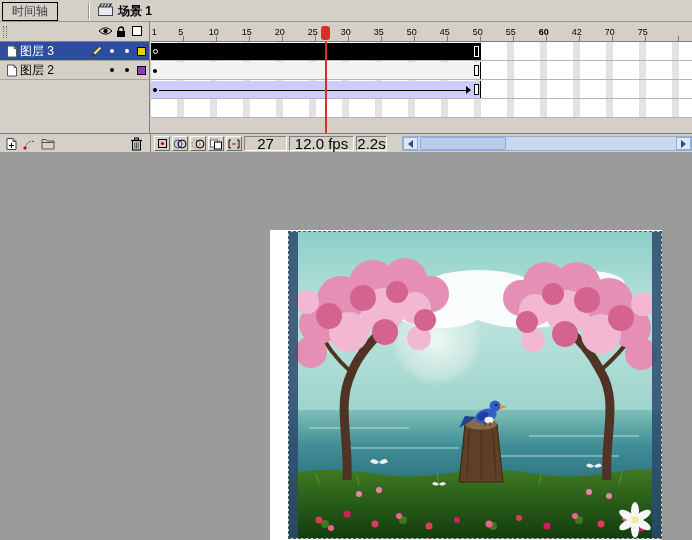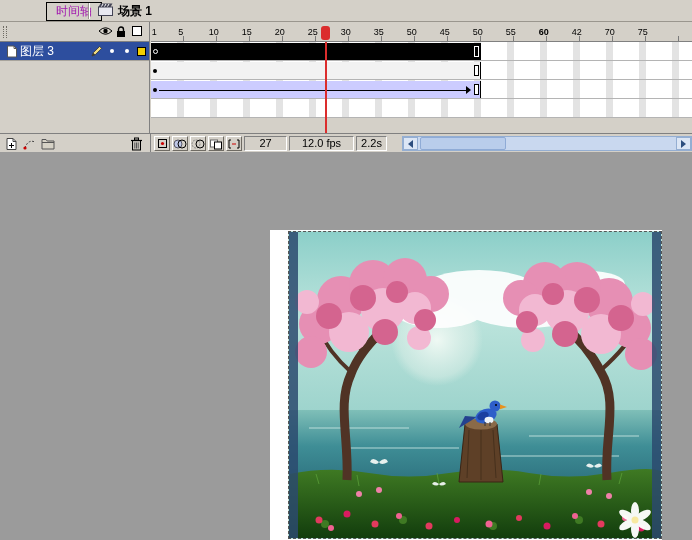--- a/index.html
+++ b/index.html
@@ -1,21 +1,21 @@
 <!DOCTYPE html>
 <html><head>
 <meta charset="utf-8">
 <style>
   *{margin:0;padding:0;box-sizing:border-box;}
   html,body{width:692px;height:540px;overflow:hidden;}
   body{font-family:"Liberation Sans",sans-serif;background:#9B9B9B;position:relative;}
 
   
   .topbar{position:absolute;left:0;top:0;width:692px;height:22px;background:#D4D0C8;border-bottom:1px solid #9A968E;}
-  .timeline-tab{position:absolute;left:2px;top:2px;height:19px;padding:0 9px;background:#D4D0C8;border:1px solid #000;font-size:12px;line-height:17px;color:#a21caf;margin-left:44px;}
+  .timeline-tab{position:absolute;left:2px;top:2px;height:19px;padding:0 9px;background:#D4D0C8;border:1px solid #000;font-size:12px;line-height:17px;color:#404040;}
   .topbar-sep{position:absolute;left:88px;top:3px;width:2px;height:16px;border-left:1px solid #9A968E;border-right:1px solid #fff;}
   .scene-crumb{position:absolute;left:98px;top:3px;height:16px;display:flex;align-items:center;gap:5px;font-size:12px;font-weight:bold;color:#000;}
 
   
   .timeline{position:absolute;left:0;top:22px;width:692px;height:130px;background:#D4D0C8;}
   .layers-panel{position:absolute;left:0;top:0;width:150px;height:111px;background:#D4D0C8;border-right:1px solid #808080;}
   .layers-header{position:absolute;left:0;top:0;width:149px;height:20px;border-bottom:1px solid #808080;}
   .gripper{position:absolute;left:3px;top:4px;width:4px;height:12px;border-left:1px dotted #6F6B63;border-right:1px dotted #6F6B63;}
   .col-icon{position:absolute;top:4px;width:15px;display:flex;justify-content:center;}
   .col-eye{left:98px;} .col-lock{left:113px;} .col-outline{left:129px;}
@@ -51,21 +51,21 @@
   .end-line{position:absolute;right:0;top:0;width:1px;height:100%;background:#000;}
   .tween-line{position:absolute;left:8px;right:13px;top:9px;height:1px;background:#000;}
   .tween-arrow{position:absolute;right:10px;top:5px;width:0;height:0;border-left:5px solid #000;border-top:4px solid transparent;border-bottom:4px solid transparent;}
   .playhead-line{position:absolute;top:20px;width:2px;height:91px;background:#DB2D2D;z-index:6;}
 
   
   .tl-footer{position:absolute;left:0;top:111px;width:692px;height:19px;background:#D4D0C8;border-top:1px solid #808080;}
   .tl-footer .v-div{position:absolute;left:150px;top:0;width:1px;height:18px;background:#808080;}
   .flat-btn{position:absolute;top:2px;width:17px;height:15px;display:flex;align-items:center;justify-content:center;}
   .mini-btn{position:absolute;top:2px;width:16px;height:15px;background:#D4D0C8;border:1px solid;border-color:#FFFFFF #6F6B63 #6F6B63 #FFFFFF;display:flex;align-items:center;justify-content:center;}
-  .status-box{position:absolute;top:2px;height:15px;background:#D4D0C8;border:1px solid;border-color:#808080 #FFFFFF #FFFFFF #808080;font-size:11px;line-height:13px;text-align:center;color:#000;}
+  .status-box{position:absolute;top:2px;height:15px;background:#D4D0C8;border:1px solid;border-color:#808080 #FFFFFF #FFFFFF #808080;font-size:15px;line-height:13px;text-align:center;color:#000;}
   .box-frame{left:244px;width:43px;}
   .box-fps{left:289px;width:65px;}
   .box-time{left:356px;width:31px;}
   .h-scroll{position:absolute;left:402px;top:2px;width:290px;height:15px;background:#C9D8EF;border:1px solid #94AED2;}
   .sb-btn{position:absolute;top:0;width:15px;height:13px;background:#DCE6F5;border:1px solid #94AED2;display:flex;align-items:center;justify-content:center;}
   .sb-left{left:0;} .sb-right{right:0;}
   .tri-l{width:0;height:0;border:4px solid transparent;border-right:5px solid #2D4E7E;border-left:none;}
   .tri-r{width:0;height:0;border:4px solid transparent;border-left:5px solid #2D4E7E;border-right:none;}
   .sb-thumb{position:absolute;left:17px;top:0;width:86px;height:13px;background:#B9CDEB;border:1px solid #8FABD6;border-radius:2px;}
 
@@ -135,20 +135,39 @@
           <span class="dot"></span>
         </span>
       <span class="cell">
           <span class="dot"></span>
         </span>
       <span class="cell">
           <span class="swatch" style="background-color: rgb(242, 206, 0);"></span>
         </span>
     </div>
 
+    <div class="layer-row" style="top:39px;">
+      <span class="ltype">
+        <svg width="12" height="13" viewBox="0 0 12 13">
+            <path d="M1.5 1 H8 L10.5 3.5 V12 H1.5 Z" fill="#fff" stroke="#555"></path>
+            <path d="M8 1 V3.5 H10.5" fill="none" stroke="#555"></path>
+          </svg>
+      </span>
+      <span class="lname">图层 2</span>
+      <span class="cell pencil-cell"></span>
+      <span class="cell">
+          <span class="dot"></span>
+        </span>
+      <span class="cell">
+          <span class="dot"></span>
+        </span>
+      <span class="cell">
+          <span class="swatch" style="background-color: rgb(153, 51, 204);"></span>
+        </span>
+    </div>
 
 
     <div class="layers-filler"></div>
   </div>
 
   <div class="frames-panel">
     <div class="ruler">
       <div class="ruler-ticks">
           <span class="tick-label" style="left: 3.3px;">1</span>
           <span class="tick-label" style="left: 29.7px;">5</span>

